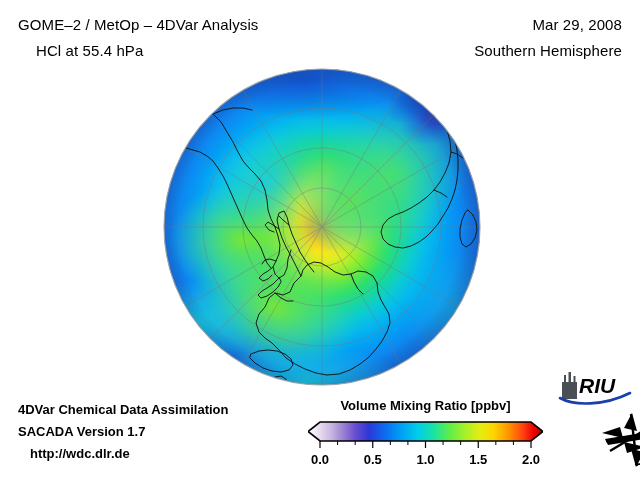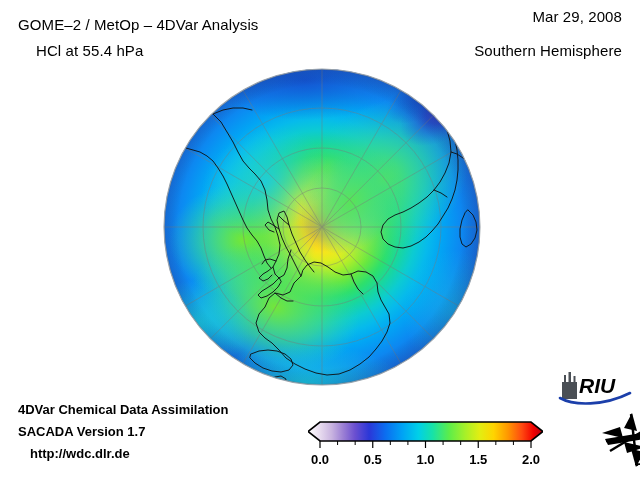--- a/index.html
+++ b/index.html
@@ -5,21 +5,21 @@
   html,body{margin:0;padding:0;}
   body{
     width:640px;height:480px;background:#ffffff;
     font-family:"Liberation Sans", sans-serif;
     position:relative;overflow:hidden;
     -webkit-font-smoothing:antialiased;
   }
   .hdr{position:absolute;font-weight:normal;color:#000;font-size:15px;letter-spacing:.1px;}
   #title-line1{left:18px;top:16px;}
   #title-line2{left:28px;top:42px;margin-left:8px;}
-  #date-label{right:18px;top:8px;text-align:center;}
+  #date-label{right:18px;top:16px;text-align:center;}
   #hemisphere-label{right:18px;top:42px;text-align:left;}
 
   #globe-wrap{position:absolute;left:155px;top:62px;width:330px;height:330px;}
   #globe-svg{display:block;}
 
   .foot{position:absolute;left:18px;font-weight:bold;color:#000;font-size:13px;}
   #footer-line1{top:402px;}
   #footer-line2{top:424px;}
   #footer-line3{top:446px;padding-left:12px;}
 
@@ -199,20 +199,21 @@
 
   <circle cx="167" cy="165" r="158" fill="none" stroke="#9aa3ab" stroke-width="1.1"></circle>
 </svg>
 </div>
 
 <div class="foot" id="footer-line1">4DVar Chemical Data Assimilation</div>
 <div class="foot" id="footer-line2">SACADA Version 1.7</div>
 <div class="foot" id="footer-line3">http://wdc.dlr.de</div>
 
 <div id="colorbar-block">
+  <div id="colorbar-title">Volume Mixing Ratio [ppbv]</div>
   <svg id="colorbar-svg" width="235" height="50" viewBox="0 0 235 50">
     <defs>
       <linearGradient id="cbgrad" x1="0" y1="0" x2="1" y2="0">
           <stop offset="0" stop-color="#ffffff"></stop>
           <stop offset="0.05" stop-color="#e8dcef"></stop>
           <stop offset="0.1" stop-color="#c9b4e0"></stop>
           <stop offset="0.15" stop-color="#9b7fd4"></stop>
           <stop offset="0.2" stop-color="#6a4fd0"></stop>
           <stop offset="0.26" stop-color="#2b37d8"></stop>
           <stop offset="0.33" stop-color="#0b6ef0"></stop>

